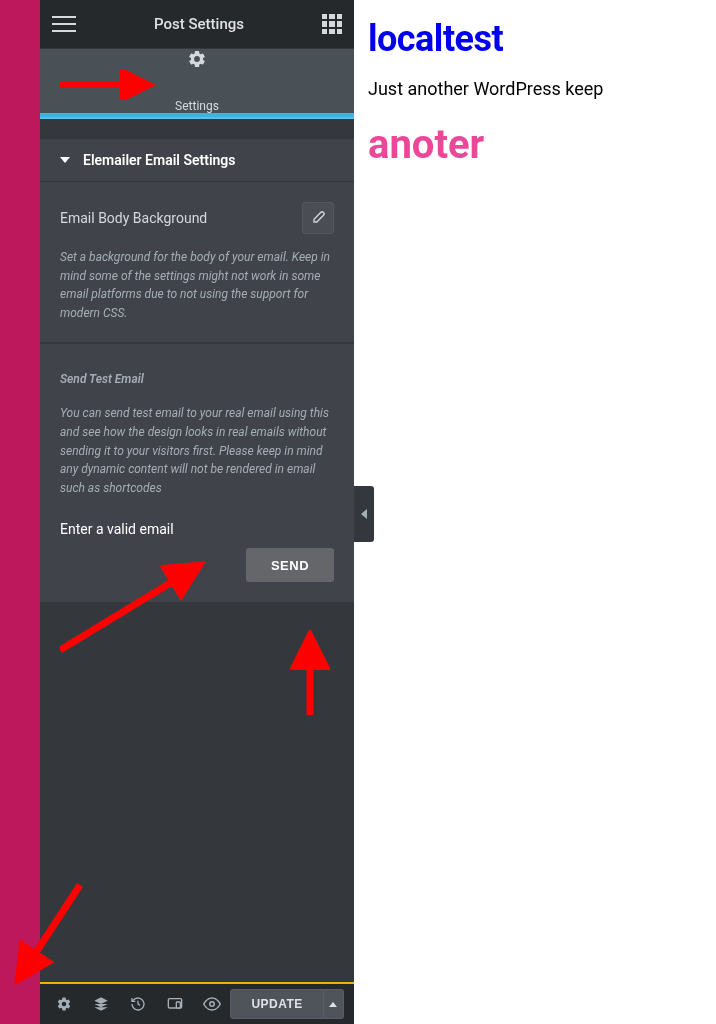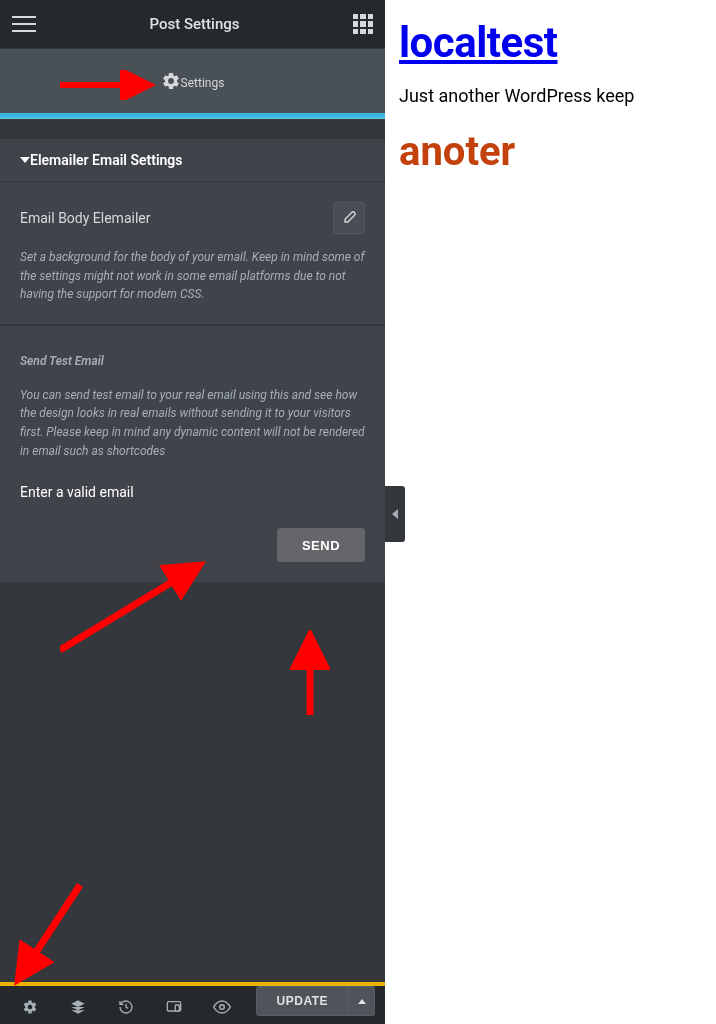--- a/index.html
+++ b/index.html
@@ -5,27 +5,28 @@
     * { margin: 0; padding: 0; box-sizing: border-box; }
     body {
       font-family: -apple-system, BlinkMacSystemFont, "Segoe UI", Roboto, Helvetica, Arial, sans-serif;
       width: 716px;
       height: 1024px;
       display: flex;
       background: #fff;
       overflow: hidden;
     }
     .panel {
-      width: 385px;
+      width: 354px;
       height: 100%;
       background: #be185d;
       color: #d5d8dc;
       display: flex;
       flex-direction: column;
       position: relative;
+      padding-left: 40px;
     }
     .topbar {
       height: 48px;
       background: #26292c;
       display: flex;
       align-items: center;
       justify-content: space-between;
       padding: 0 12px;
     }
     .hamburger {
@@ -59,23 +60,23 @@
     .grid-icon span { background: #d5d8dc; }
 
     .tab-section {
       background: #495157;
       border-top: 1px solid #34383c;
       border-bottom: 2px solid #5bc0de;
     }
     .tab-inner {
       height: 64px;
       display: flex;
-      flex-direction: row;
-      align-items: center;
-      justify-content: center;
+      flex-direction: column;
+      align-items: center;
+      justify-content: space-between;
       position: relative;
     }
     .tab-inner .gear { color: #d5d8dc; }
     .tab-label {
       font-size: 12px;
       color: #d5d8dc;
       margin-top: 4px;
     }
     .tab-highlight {
       height: 4px;
@@ -88,20 +89,21 @@
       overflow-y: auto;
       display: flex;
       flex-direction: column;
     }
     .gap-dark { height: 20px; background: #34383c; }
     .accordion {
       background: #404349;
       padding: 13px 20px;
       display: flex;
       align-items: center;
+      gap: 13px;
       color: #fff;
       font-weight: 600;
       font-size: 14px;
       border-bottom: 1px solid #34383c;
       cursor: pointer;
     }
     .caret {
       width: 0; height: 0;
       border-left: 5px solid transparent;
       border-right: 5px solid transparent;
@@ -165,21 +167,21 @@
       height: 32px;
       background: #4a4d53;
       border: 1px solid #55595f;
       border-radius: 3px;
       color: #fff;
       font-size: 14px;
       padding: 0 10px;
       outline: none;
     }
     .send-btn {
-      margin-top: 28px;
+      margin-top: 11px;
       margin-left: auto;
       display: block;
       width: 88px;
       height: 34px;
       background: #64666a;
       border: none;
       color: #fff;
       font-weight: 600;
       font-size: 13px;
       letter-spacing: 0.5px;
@@ -188,24 +190,24 @@
     }
     .filler {
       flex: 1;
       background: #34383c;
     }
 
     .bottombar {
       height: 42px;
       background: #26292c;
       display: flex;
-      align-items: flex-start;
+      align-items: center;
       padding: 0 6px;
       gap: 0;
-      border-top: 4px solid #eab308;
+      border-top: 2px solid #eab308;
     }
     .bb-icon {
       width: 48px;
       height: 42px;
       display: flex;
       align-items: center;
       justify-content: center;
       color: #a4afb7;
       cursor: pointer;
     }
@@ -263,36 +265,35 @@
     }
 
     .preview {
       flex: 1;
       padding: 18px 14px;
       background: #fff;
       color: #000;
     }
     .preview h1 {
       color: #0000ee;
-      font-size: 42px;
+      font-size: 36px;
       font-weight: 700;
-      text-decoration: underline;
       text-underline-offset: 3px;
       margin-bottom: 18px;
       letter-spacing: -0.5px;
     }
     .preview .tagline {
       font-size: 18px;
       color: #000;
       margin-bottom: 22px;
     }
     .preview h2 {
       font-size: 40px;
       font-weight: 700;
-      color: #c2410c;
+      color: #ec4899;
     }
 
     
     .arrow { position: absolute; pointer-events: none; }
     .arrow svg { display: block; }
   </style>
 </head>
 <body>
 
 <div class="panel">
@@ -330,28 +331,28 @@
   <div class="panel-body">
     <div class="gap-dark"></div>
 
     <div class="accordion">
       <div class="caret"></div>
       <span>Elemailer Email Settings</span>
     </div>
 
     <div class="section">
       <div class="row">
-        <span class="field-label">Email Body Elemailer</span>
+        <span class="field-label">Email Body Background</span>
         <div class="globe-btn">
           <svg width="16" height="16" viewBox="0 0 24 24" fill="none" stroke="currentColor" stroke-width="2" stroke-linecap="round">
               <path d="M20.24 3.76a3 3 0 0 0-4.24 0L6 13.76V18h4.24l10-10a3 3 0 0 0 0-4.24z"></path>
             </svg>
         </div>
       </div>
-      <p class="desc">Set a background for the body of your email. Keep in mind some of the settings might not work in some email platforms due to not having the support for modern CSS.</p>
+      <p class="desc">Set a background for the body of your email. Keep in mind some of the settings might not work in some email platforms due to not using the support for modern CSS.</p>
     </div>
 
     <div class="gap-dark" style="height:2px"></div>
     <div class="gap-dark" style="height:28px;background:#404349"></div>
 
     <div class="section" style="padding-top:0">
       <div class="subheader">Send Test Email</div>
       <p class="desc">You can send test email to your real email using this and see how the design looks in real emails without sending it to your visitors first. Please keep in mind any dynamic content will not be rendered in email such as shortcodes</p>
       <div class="input-row">
         <label>Enter a valid email</label>

